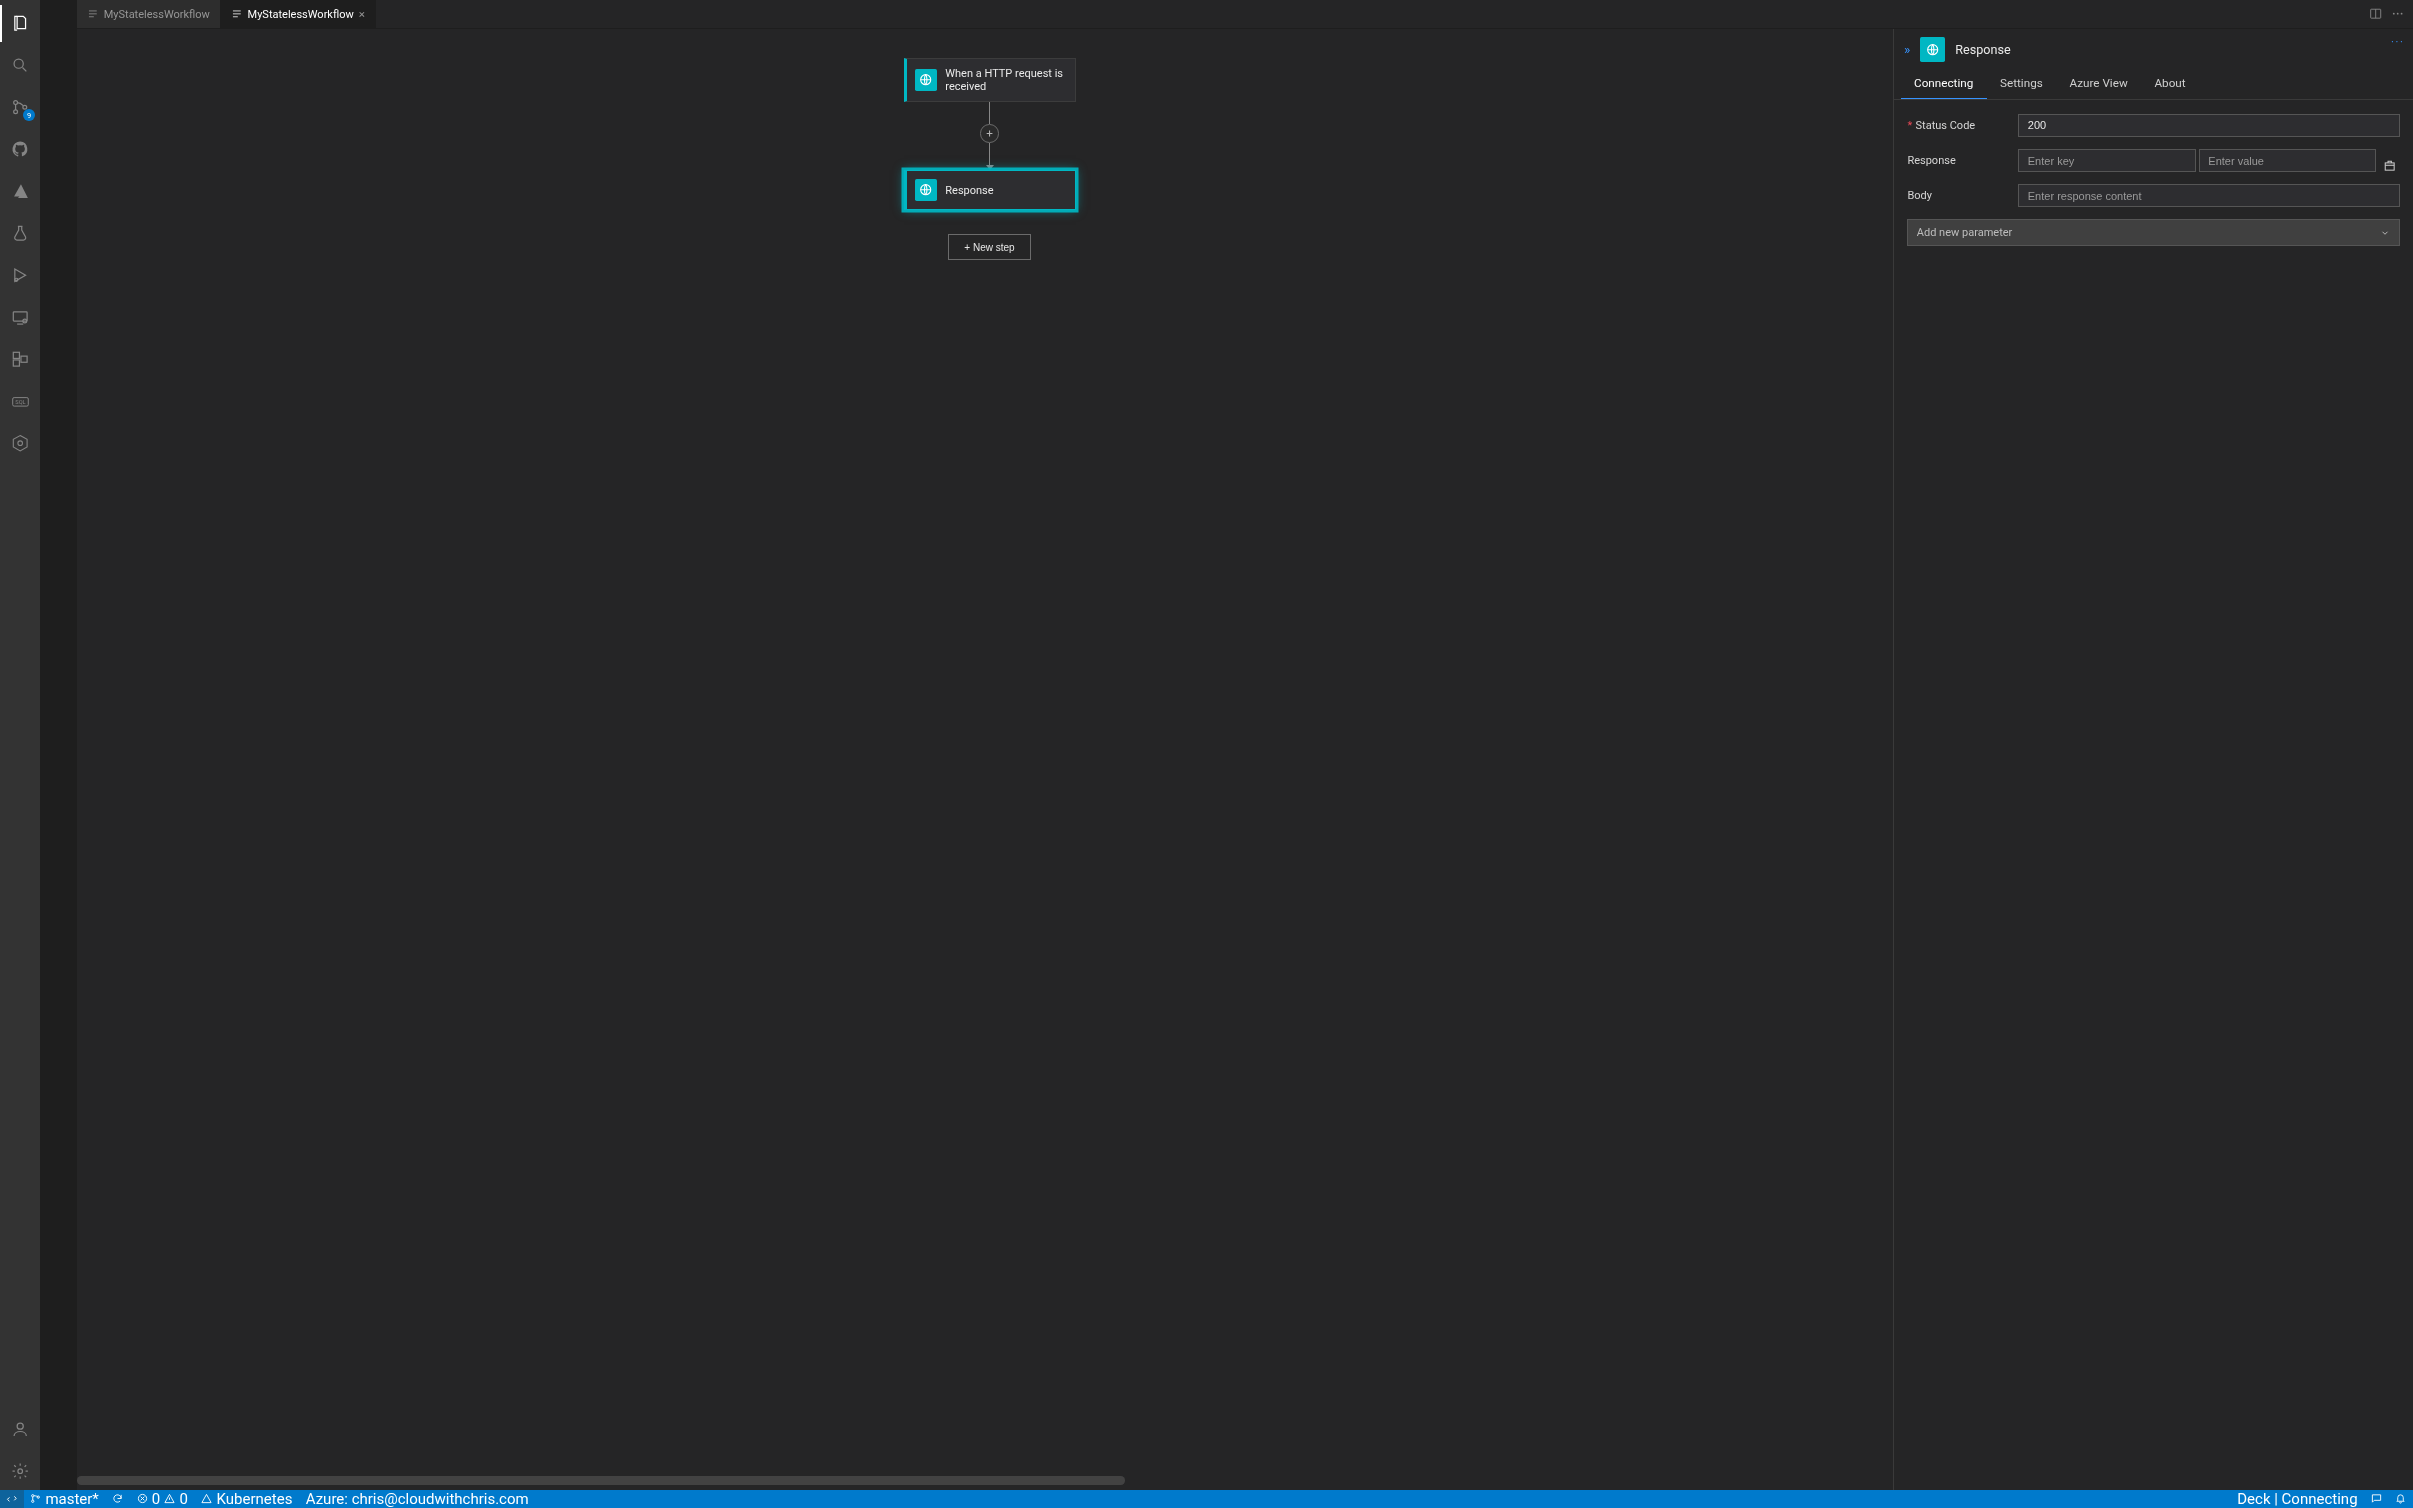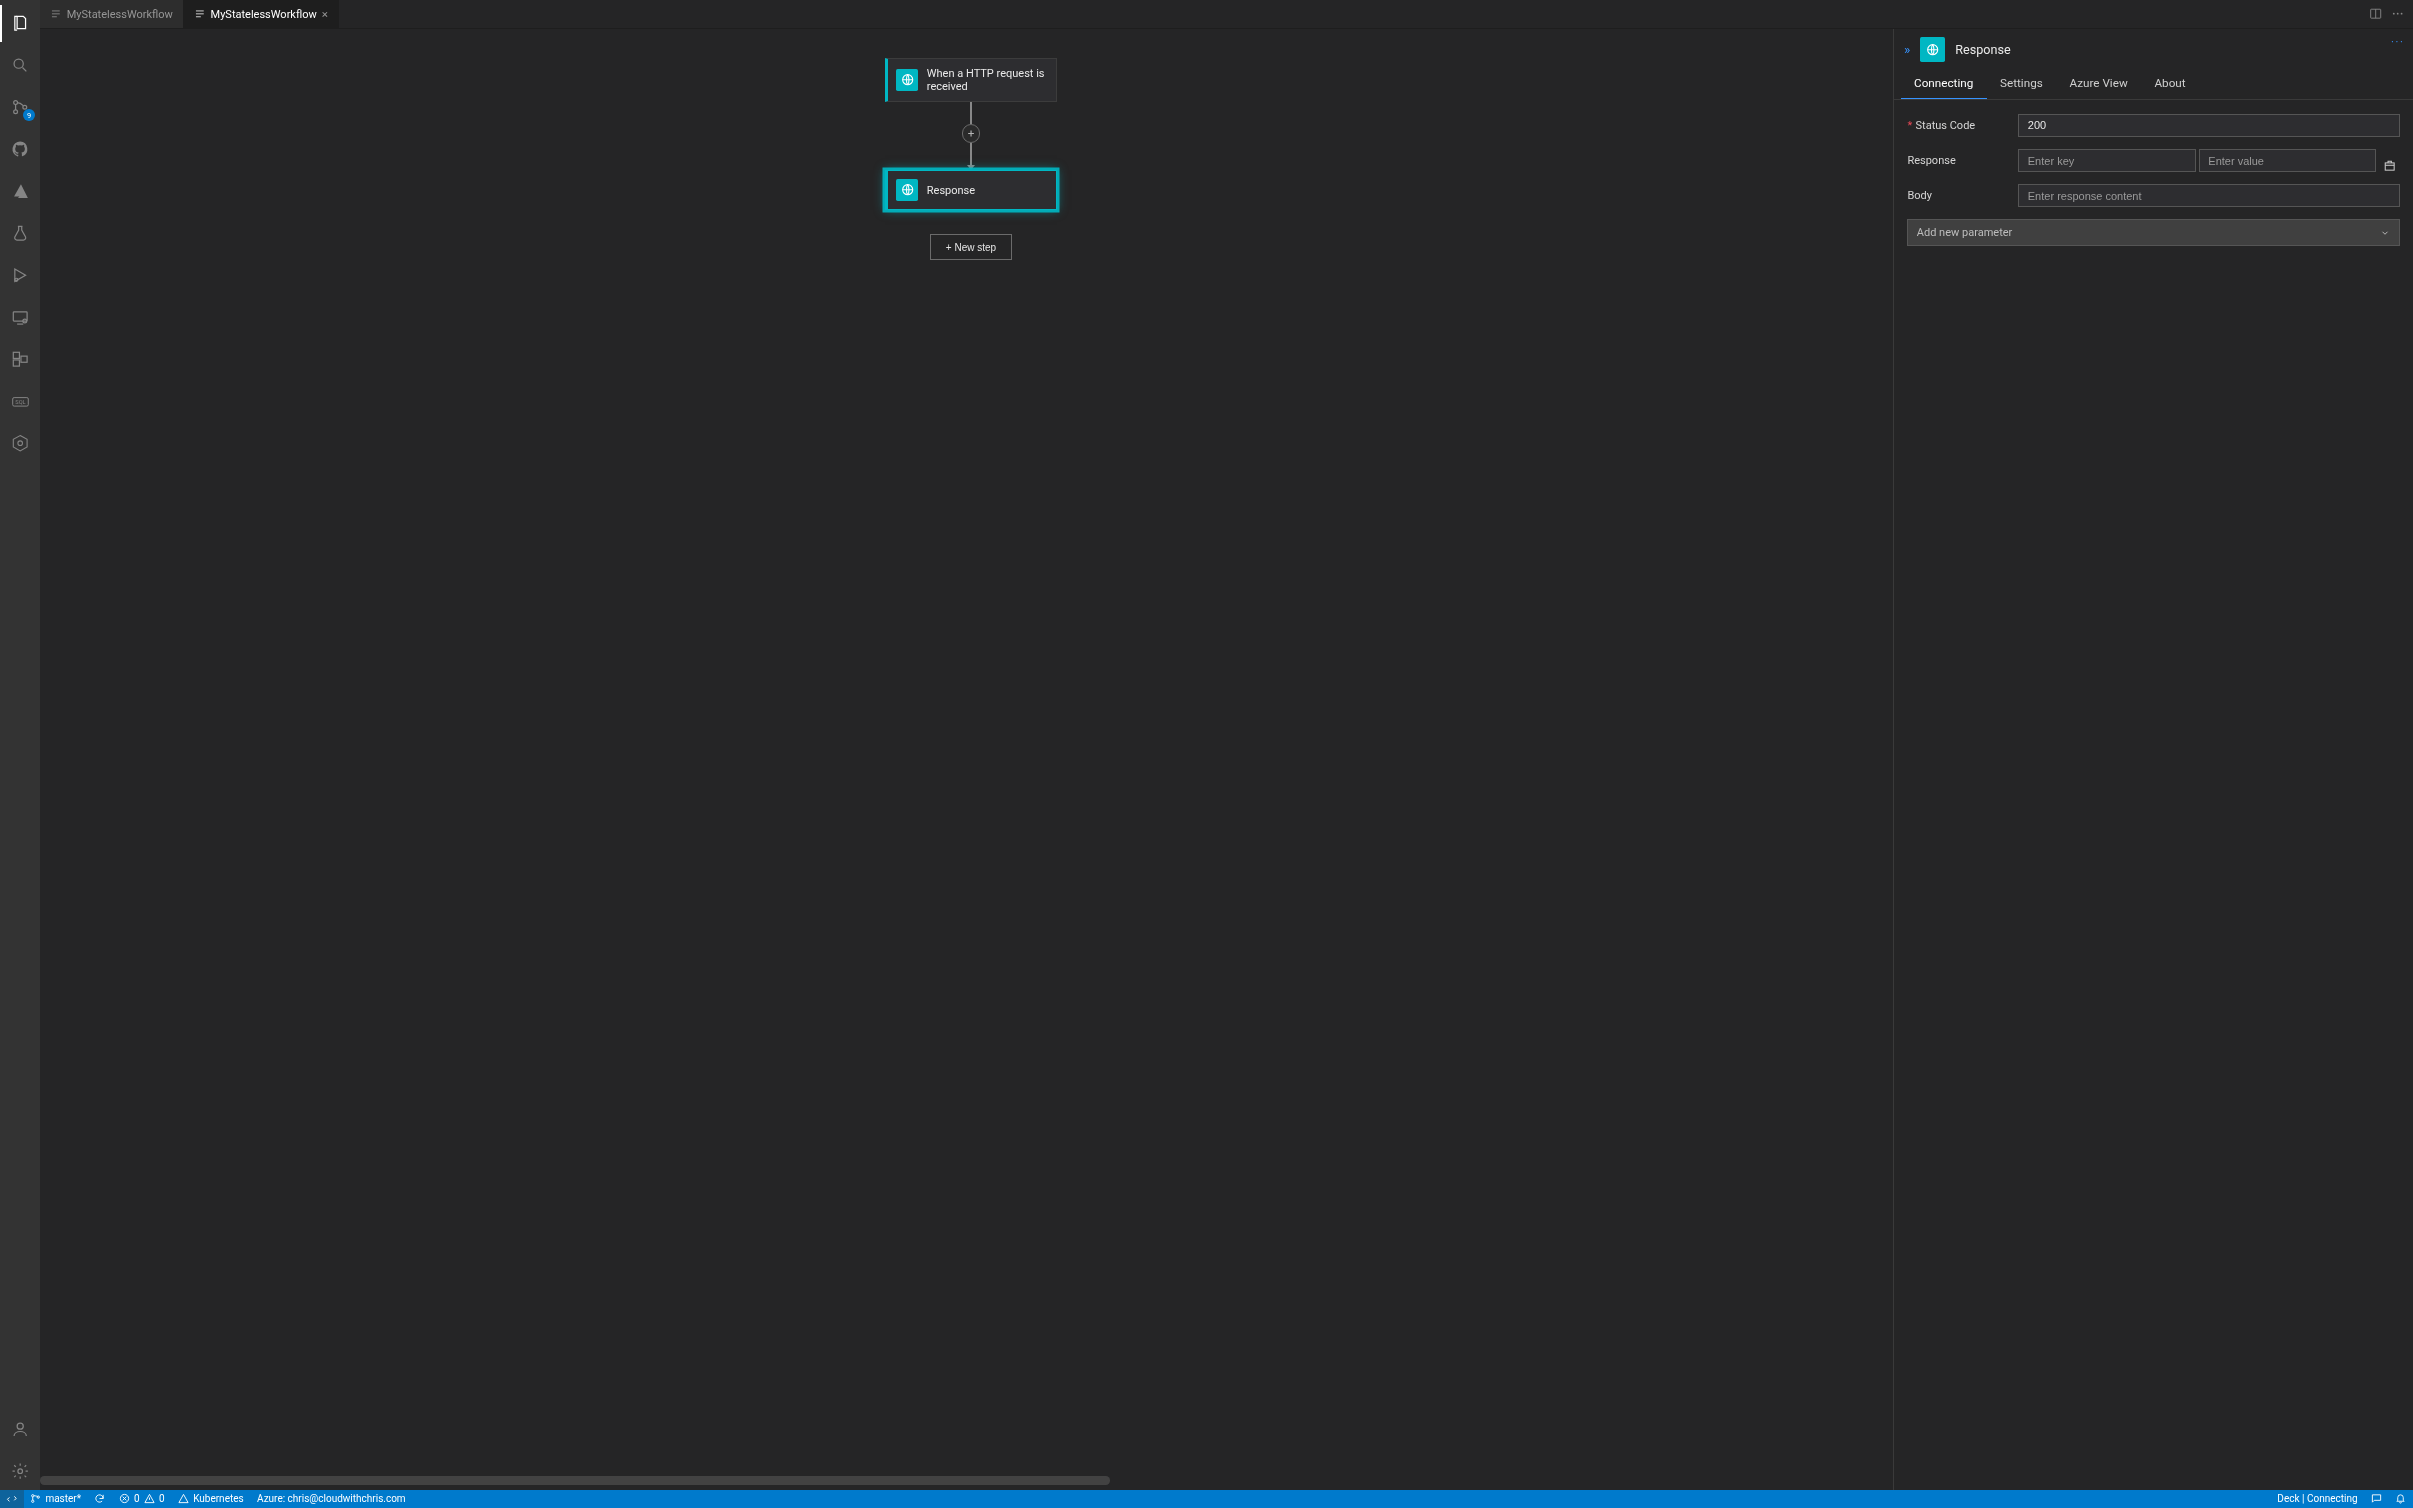--- a/index.html
+++ b/index.html
@@ -38,21 +38,21 @@
   .activity-bar .spacer { flex: 1; }
   .badge {
     position: absolute; bottom: 5px; right: 5px;
     background: #007acc; color: #fff; font-size: 7.5px;
     min-width: 11.7px; height: 11.7px; border-radius: 5.9px;
     display: flex; align-items: center; justify-content: center;
     padding: 0 2.5px;
   }
 
   
-  .top-area { flex: 1; display: flex; flex-direction: column; min-width: 0; }
+  .top-area { flex: 1; display: flex; flex-direction: column; min-width: 0; padding-left: 37px; }
   .tab-bar {
     height: 29px; background: #252526;
     display: flex; align-items: stretch;
     border-bottom: 0.8px solid #1e1e1e;
   }
   .tab {
     display: flex; align-items: center; gap: 5px;
     padding: 0 10px; background: #2d2d2d;
     border-right: 0.8px solid #1e1e1e;
     color: #969696; cursor: pointer; font-size: 11px;
@@ -176,21 +176,21 @@
   .select {
     width: 100%; height: 27px; background: #404040; color: #bdbdbd;
     border: 0.8px solid #555; display: flex; align-items: center;
     justify-content: space-between; padding: 0 8.4px; cursor: pointer;
   }
   .select .chev { color: #cfcfcf; }
 
   
   .status-bar {
     height: 18.4px; background: #007acc; color: #fff;
-    display: flex; align-items: center; font-size: 10px;
+    display: flex; align-items: center; font-size: 15px;
     padding: 0 0 0 0;
   }
   .status-bar .remote {
     width: 23.5px; height: 100%; background: #0e639c;
     display: flex; align-items: center; justify-content: center;
   }
   .status-bar .sitem {
     display: flex; align-items: center; gap: 4.2px;
     padding: 0 6.7px; cursor: pointer; height: 100%;
   }

